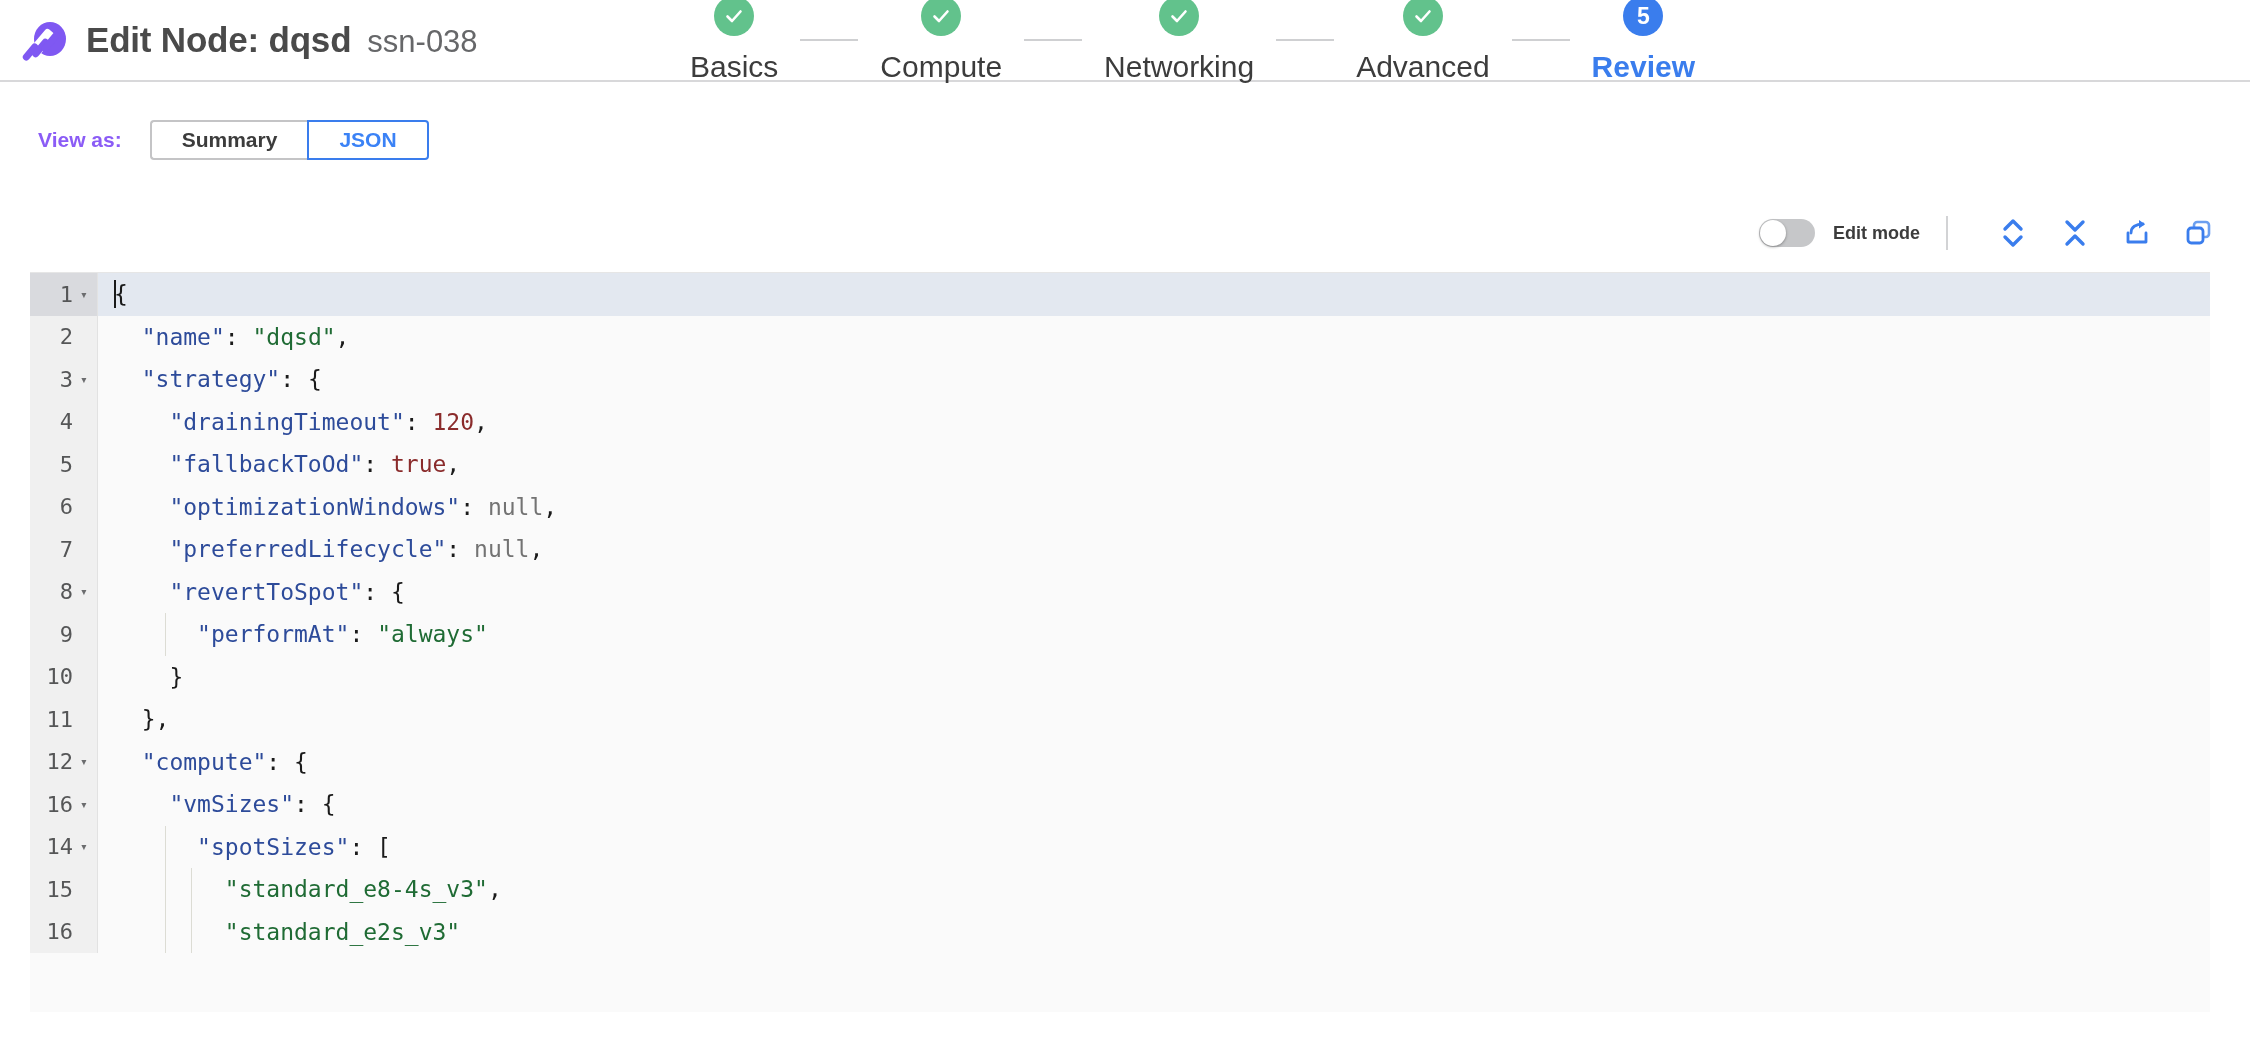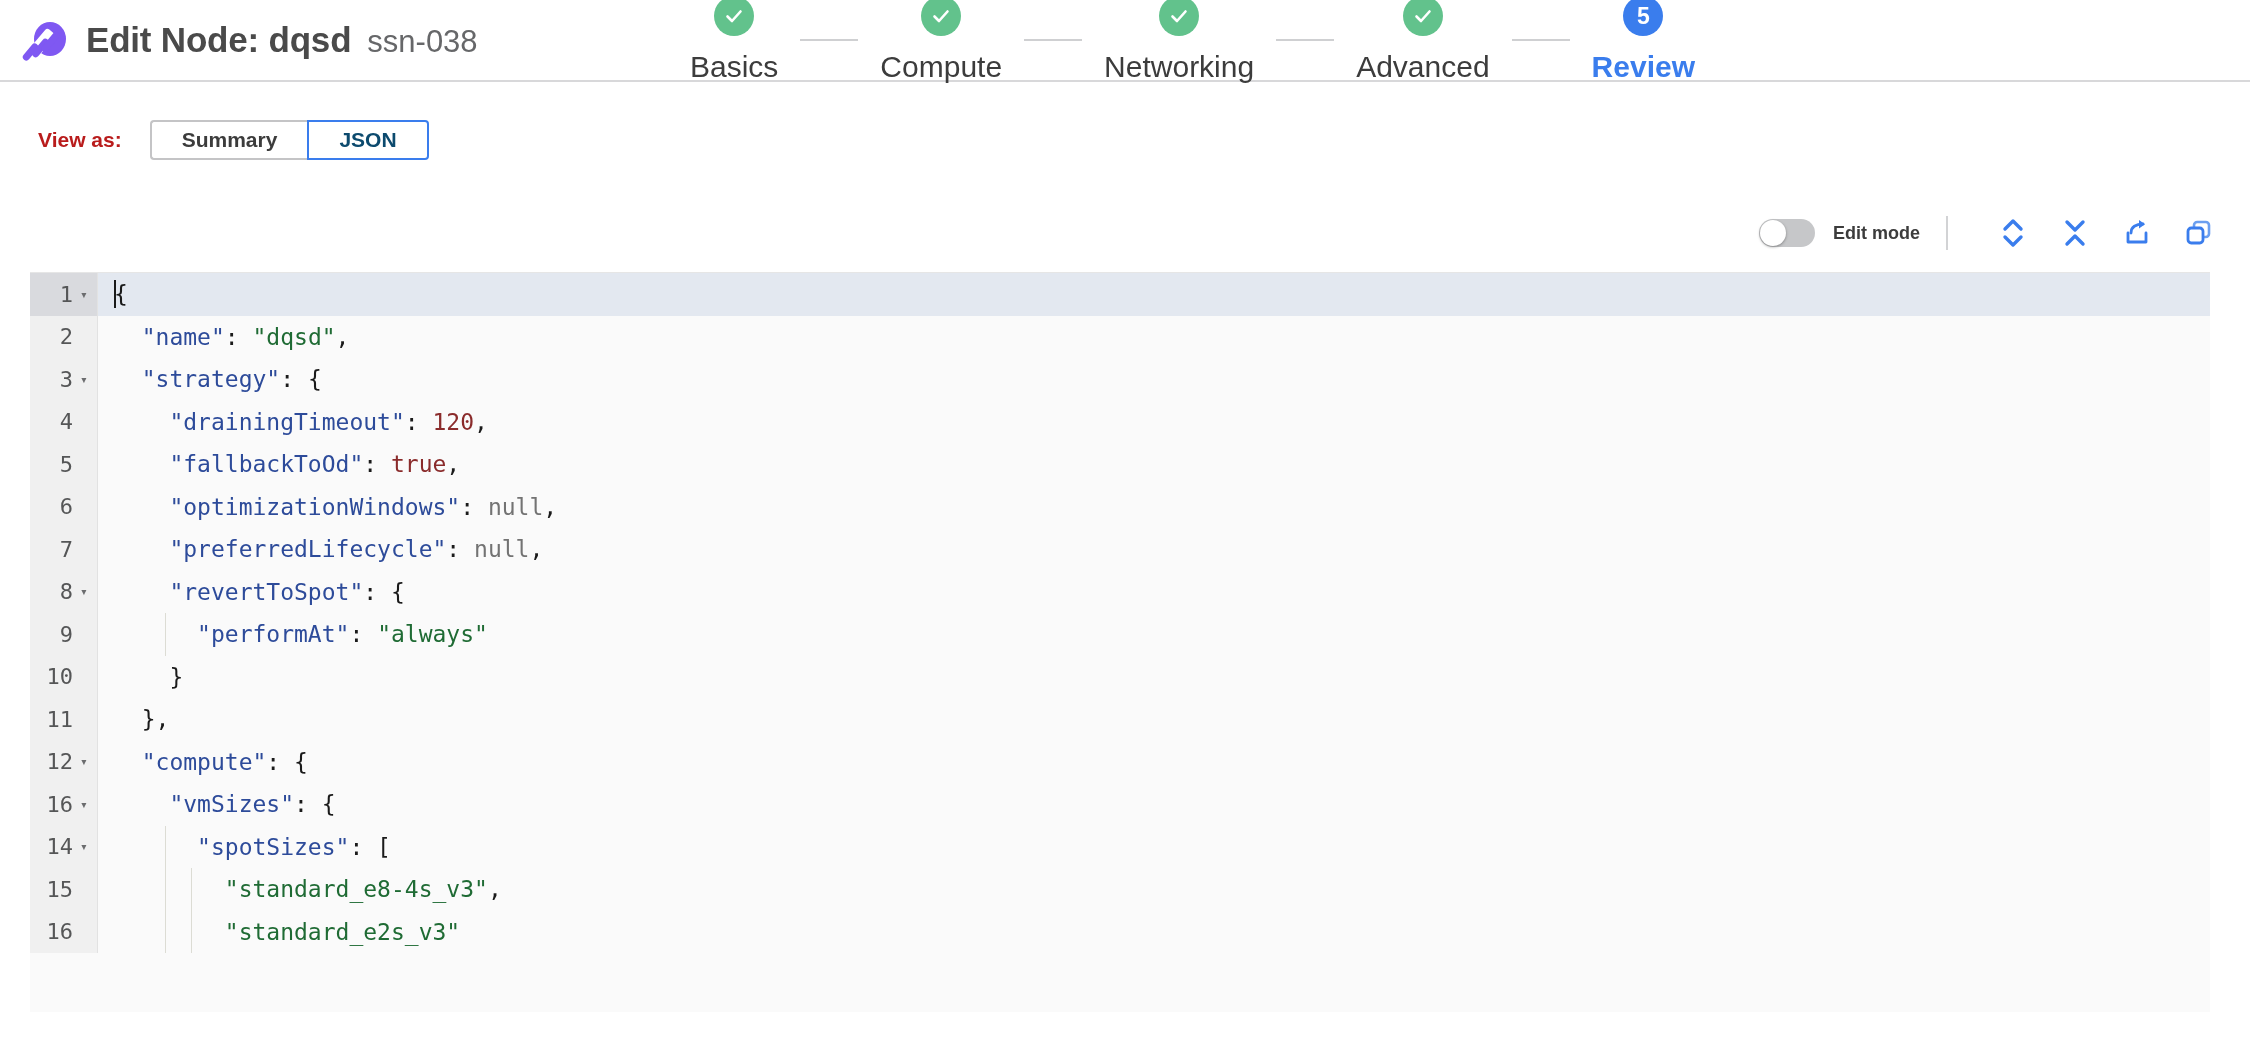--- a/index.html
+++ b/index.html
@@ -112,41 +112,41 @@
   
   .viewas-row {
     display: flex;
     align-items: center;
     padding: 38px 0 0 38px;
     gap: 28px;
   }
   .viewas-label {
     font-size: 21px;
     font-weight: 700;
-    color: #b91c1c;
+    color: #8b5cf6;
   }
   .seg-group { display: flex; }
   .seg-btn {
     height: 40px;
     padding: 0 30px;
     display: flex; align-items: center; justify-content: center;
     font-size: 21px;
     font-weight: 700;
     background: #ffffff;
     cursor: pointer;
     white-space: nowrap;
   }
   .seg-btn.inactive {
     color: #3c3c3c;
     border: 2px solid #c4c4c6;
     border-right: none;
     border-radius: 4px 0 0 4px;
   }
   .seg-btn.active {
-    color: #0c4a6e;
+    color: #3b82f6;
     border: 2px solid #3a7ded;
     border-radius: 0 4px 4px 0;
     position: relative;
     z-index: 2;
     text-align: right;
   }
 
   
   .editor-toolbar {
     display: flex;

